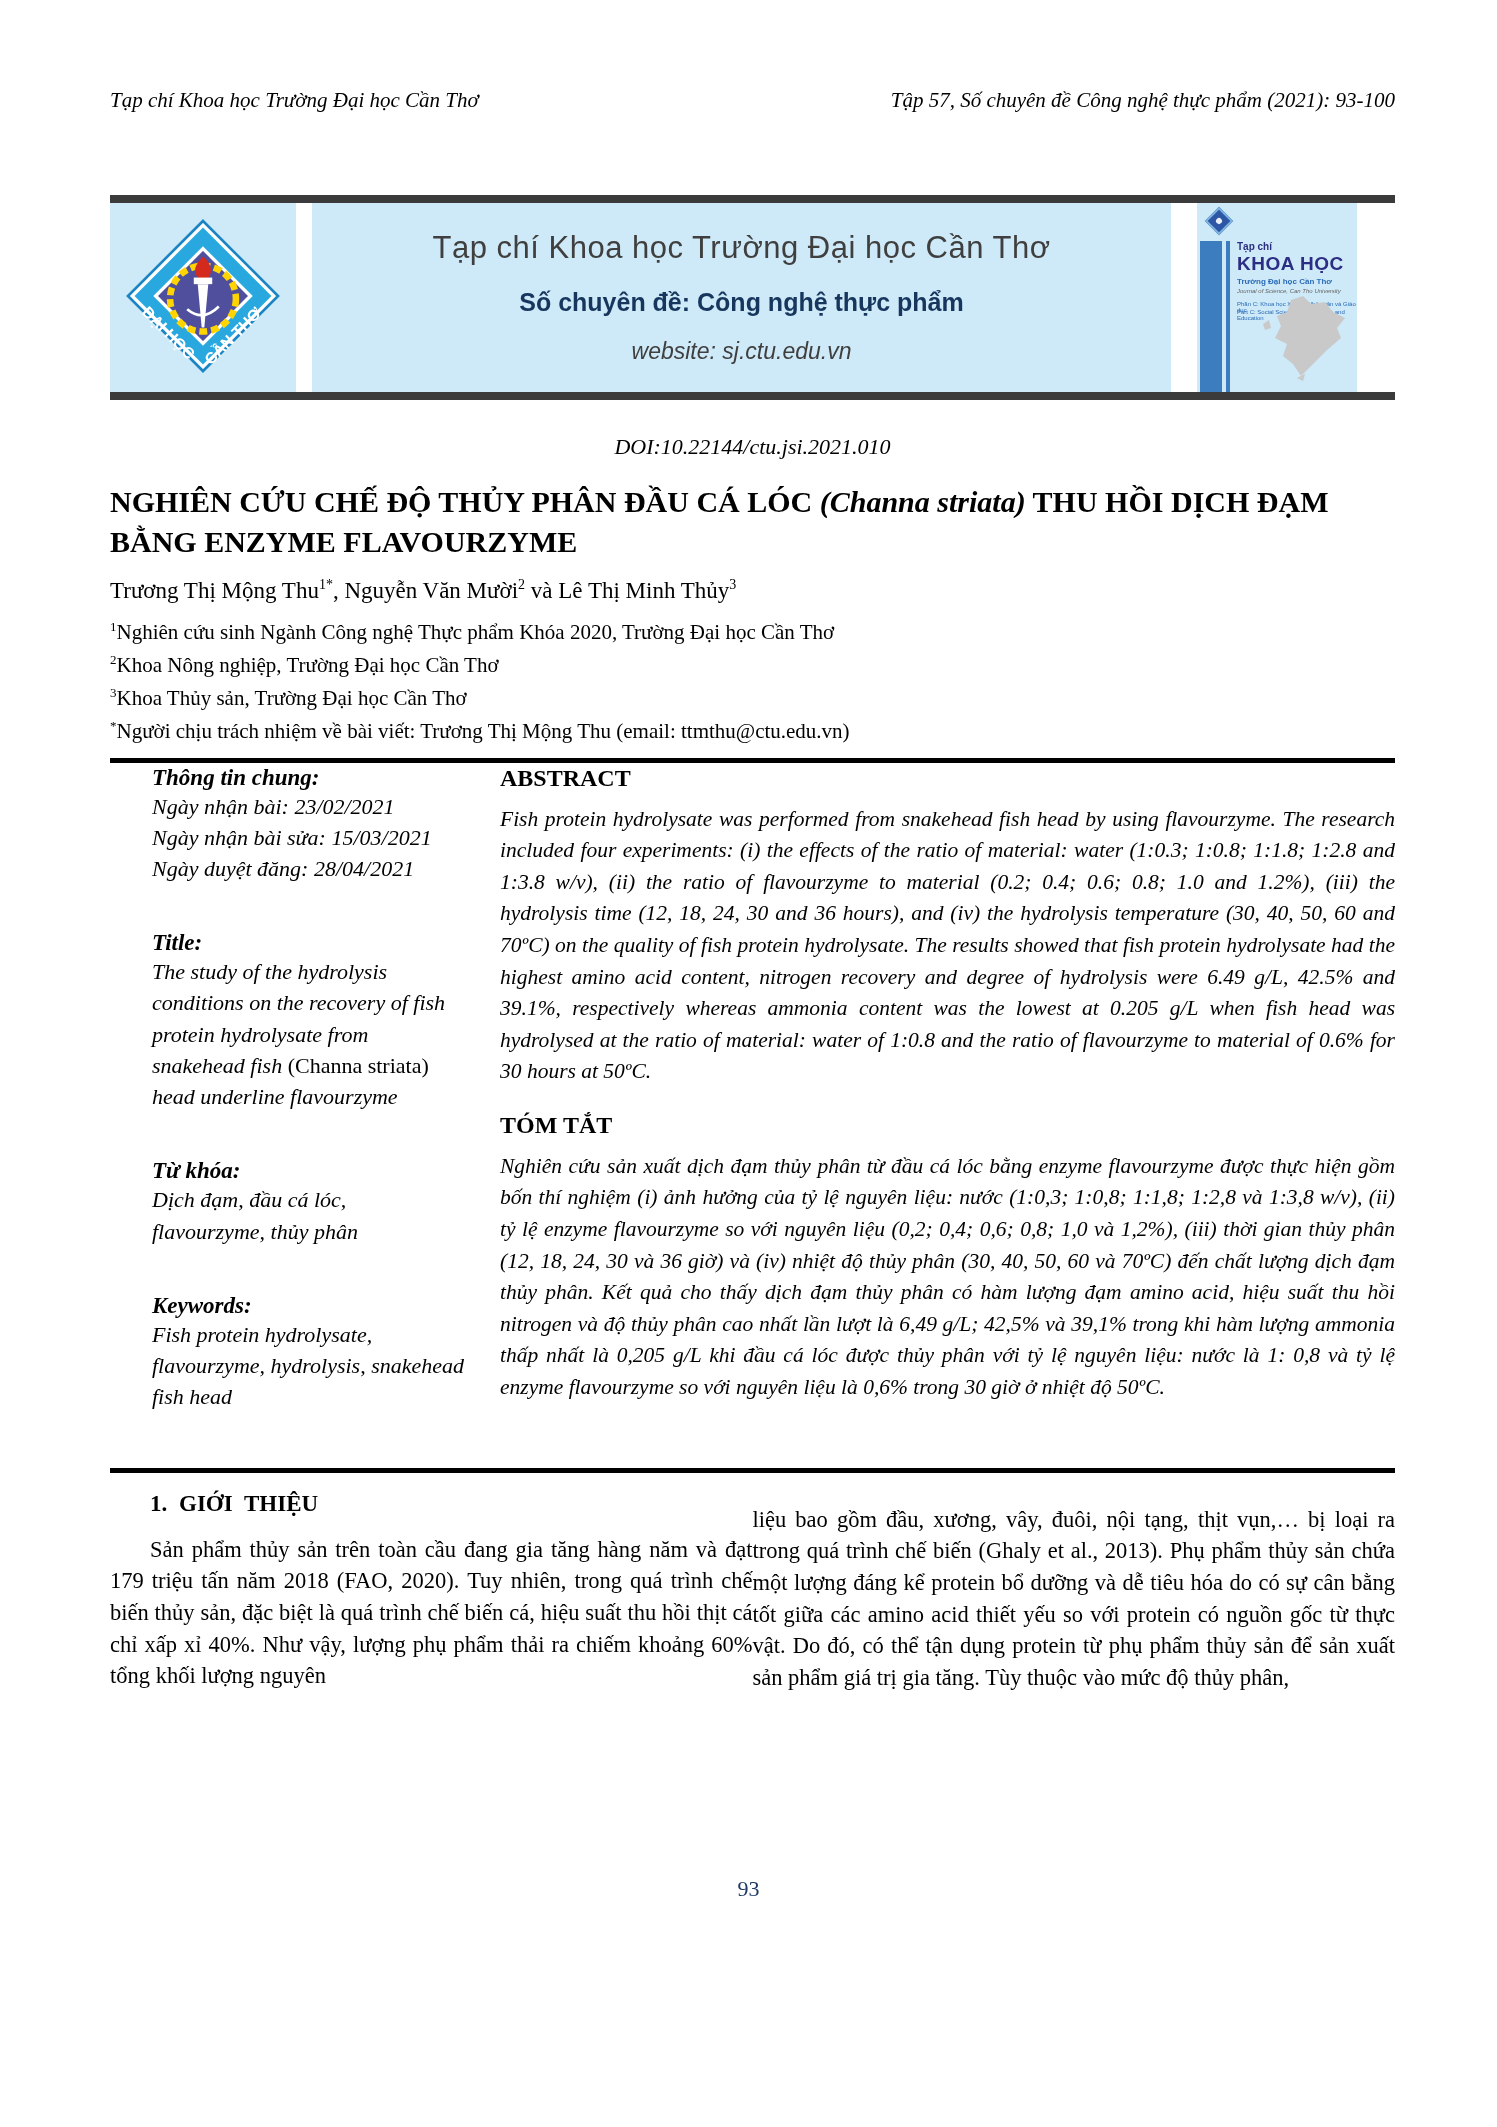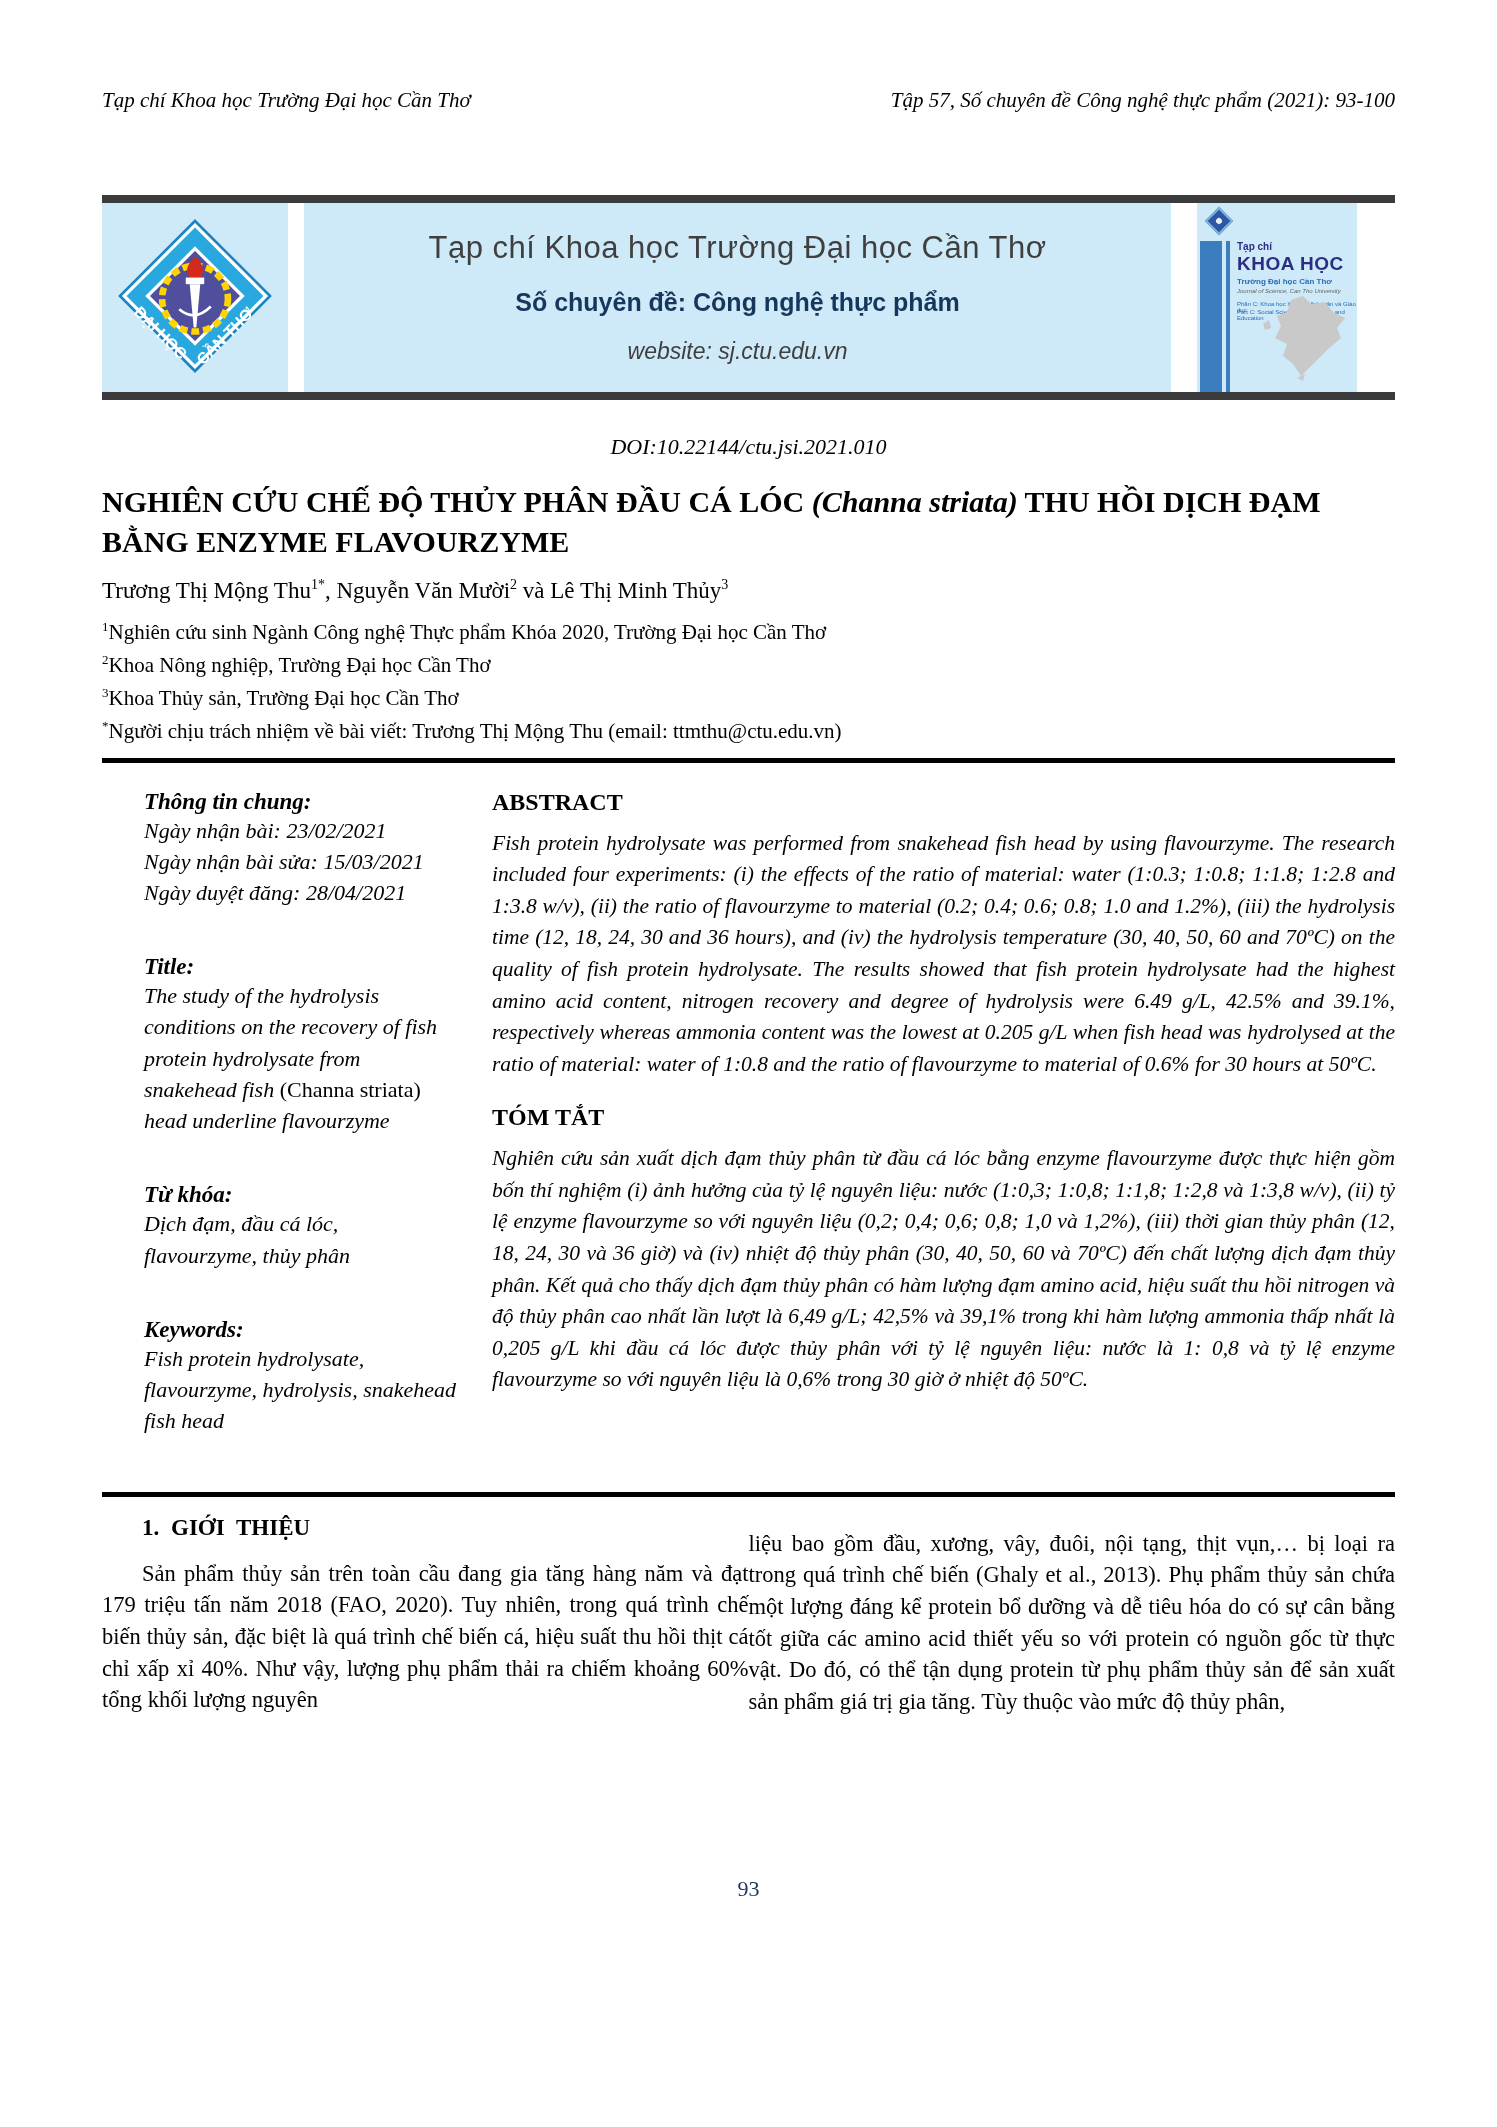--- a/index.html
+++ b/index.html
@@ -5,20 +5,21 @@
   * { margin:0; padding:0; box-sizing:border-box; }
   html,body { background:#ffffff; }
   .page {
     position:relative;
     width:1497px; height:2127px;
     margin:0 auto;
     background:#ffffff;
     font-family:"Liberation Serif", serif;
     color:#000;
     overflow:hidden;
+    padding-left:8px;
   }
   .content { padding:0 102px; }
 
   
   .running-head {
     margin-top:88px;
     display:flex; justify-content:space-between;
     font-style:italic; font-size:21px;
   }
 
@@ -66,21 +67,21 @@
   .article-title { margin-top:22px; font-size:30px; font-weight:bold; line-height:1.32; }
   .article-title .sci { font-style:italic; }
   .authors-line { margin-top:16px; font-size:23px; }
   .authors-line sup { font-size:14px; }
   .affiliations { margin-top:12px; font-size:21px; line-height:1.58; }
   .affiliations sup { font-size:13px; }
 
   .rule { border:none; border-top:5px solid #000; margin-top:9px; }
 
   
-  .meta-grid { display:flex; margin-top:26px;justify-content:center; }
+  .meta-grid { display:flex; margin-top:2px;justify-content:center; }
   .info-col { width:380px; padding-left:42px; padding-right:26px; flex-shrink:0; }
   .info-heading { font-weight:bold; font-style:italic; font-size:23px; }
   .info-value { font-style:italic; font-size:22px; line-height:1.42; }
   .info-value .upright { font-style:normal; }
   .info-group { margin-bottom:46px; }
   .abstract-col { flex:1; padding-left:10px; }
   .abs-heading { font-weight:bold; font-size:24px; }
   .abs-text { margin-top:12px; font-style:italic; font-size:21.5px; line-height:1.47; text-align:justify; }
   .tomtat-heading { margin-top:24px; font-weight:bold; font-size:24px; }
 

